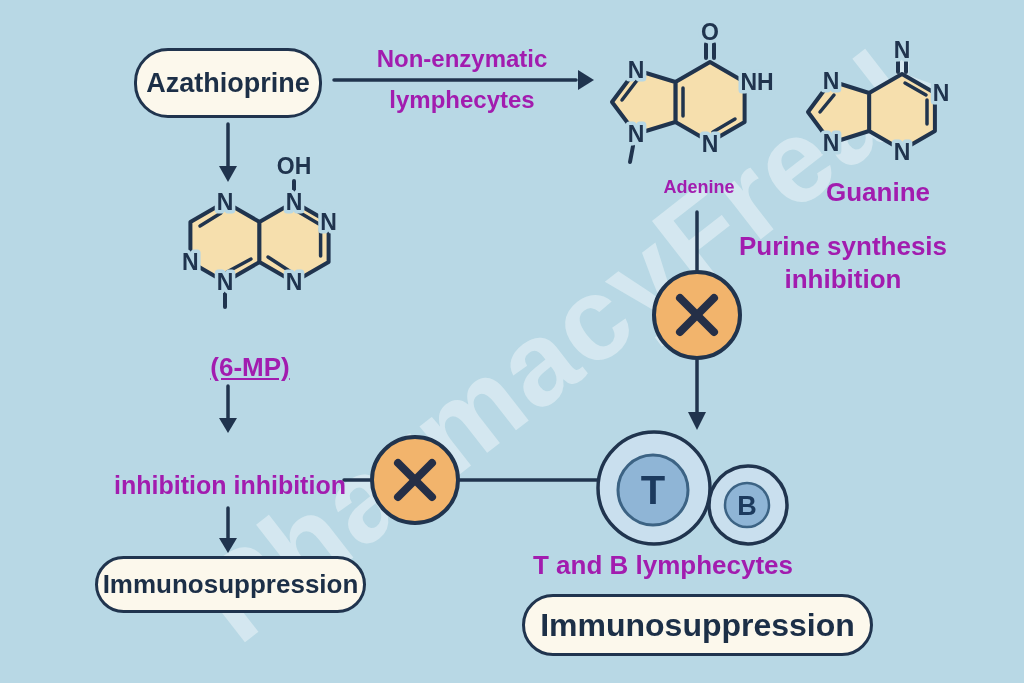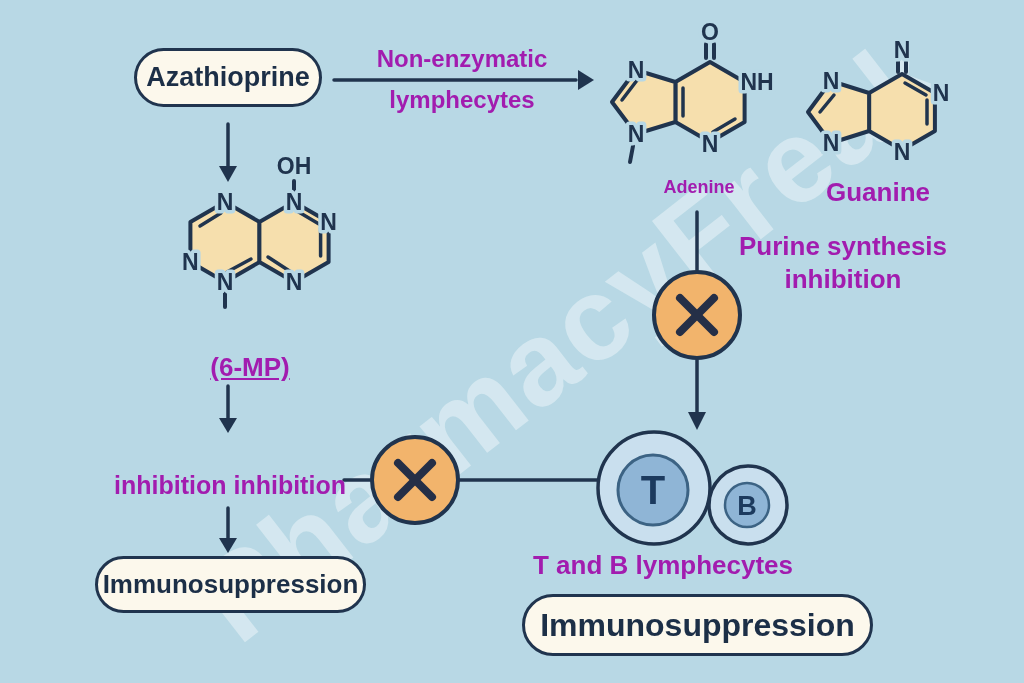--- a/index.html
+++ b/index.html
@@ -145,21 +145,21 @@
       <circle cx="653" cy="490" r="35" fill="#8fb5d6" stroke="#3c6384" stroke-width="3"></circle>
       <text class="cell-letter" x="653" y="504" font-size="40">T</text>
     </g>
     <g>
       <circle cx="748" cy="505" r="39" fill="#c9dfee" stroke="#20344e" stroke-width="3.5"></circle>
       <circle cx="747" cy="505" r="22" fill="#8fb5d6" stroke="#3c6384" stroke-width="2.5"></circle>
       <text class="cell-letter" x="747" y="515" font-size="27">B</text>
     </g>
   </svg>
 
-  <div class="pill" style="left:134px;top:48px;width:188px;height:59px;border-radius:34px;font-size:27px;">Azathioprine</div>
+  <div class="pill" style="left:134px;top:48px;width:188px;height:70px;border-radius:34px;font-size:27px;">Azathioprine</div>
 
   <div class="label" style="left:352px;top:45px;width:220px;font-size:24px;">Non-enzymatic</div>
   <div class="label" style="left:352px;top:86px;width:220px;font-size:24px;">lymphecytes</div>
 
   <div class="label" style="left:115px;top:353px;width:270px;font-size:26px;text-decoration:underline;">(6-MP)</div>
 
   <div class="label" style="left:85px;top:471px;width:290px;font-size:25px;">inhibition inhibition</div>
 
   <div class="pill" style="left:95px;top:556px;width:271px;height:57px;border-radius:29px;font-size:26px;">Immunosuppression</div>
 

